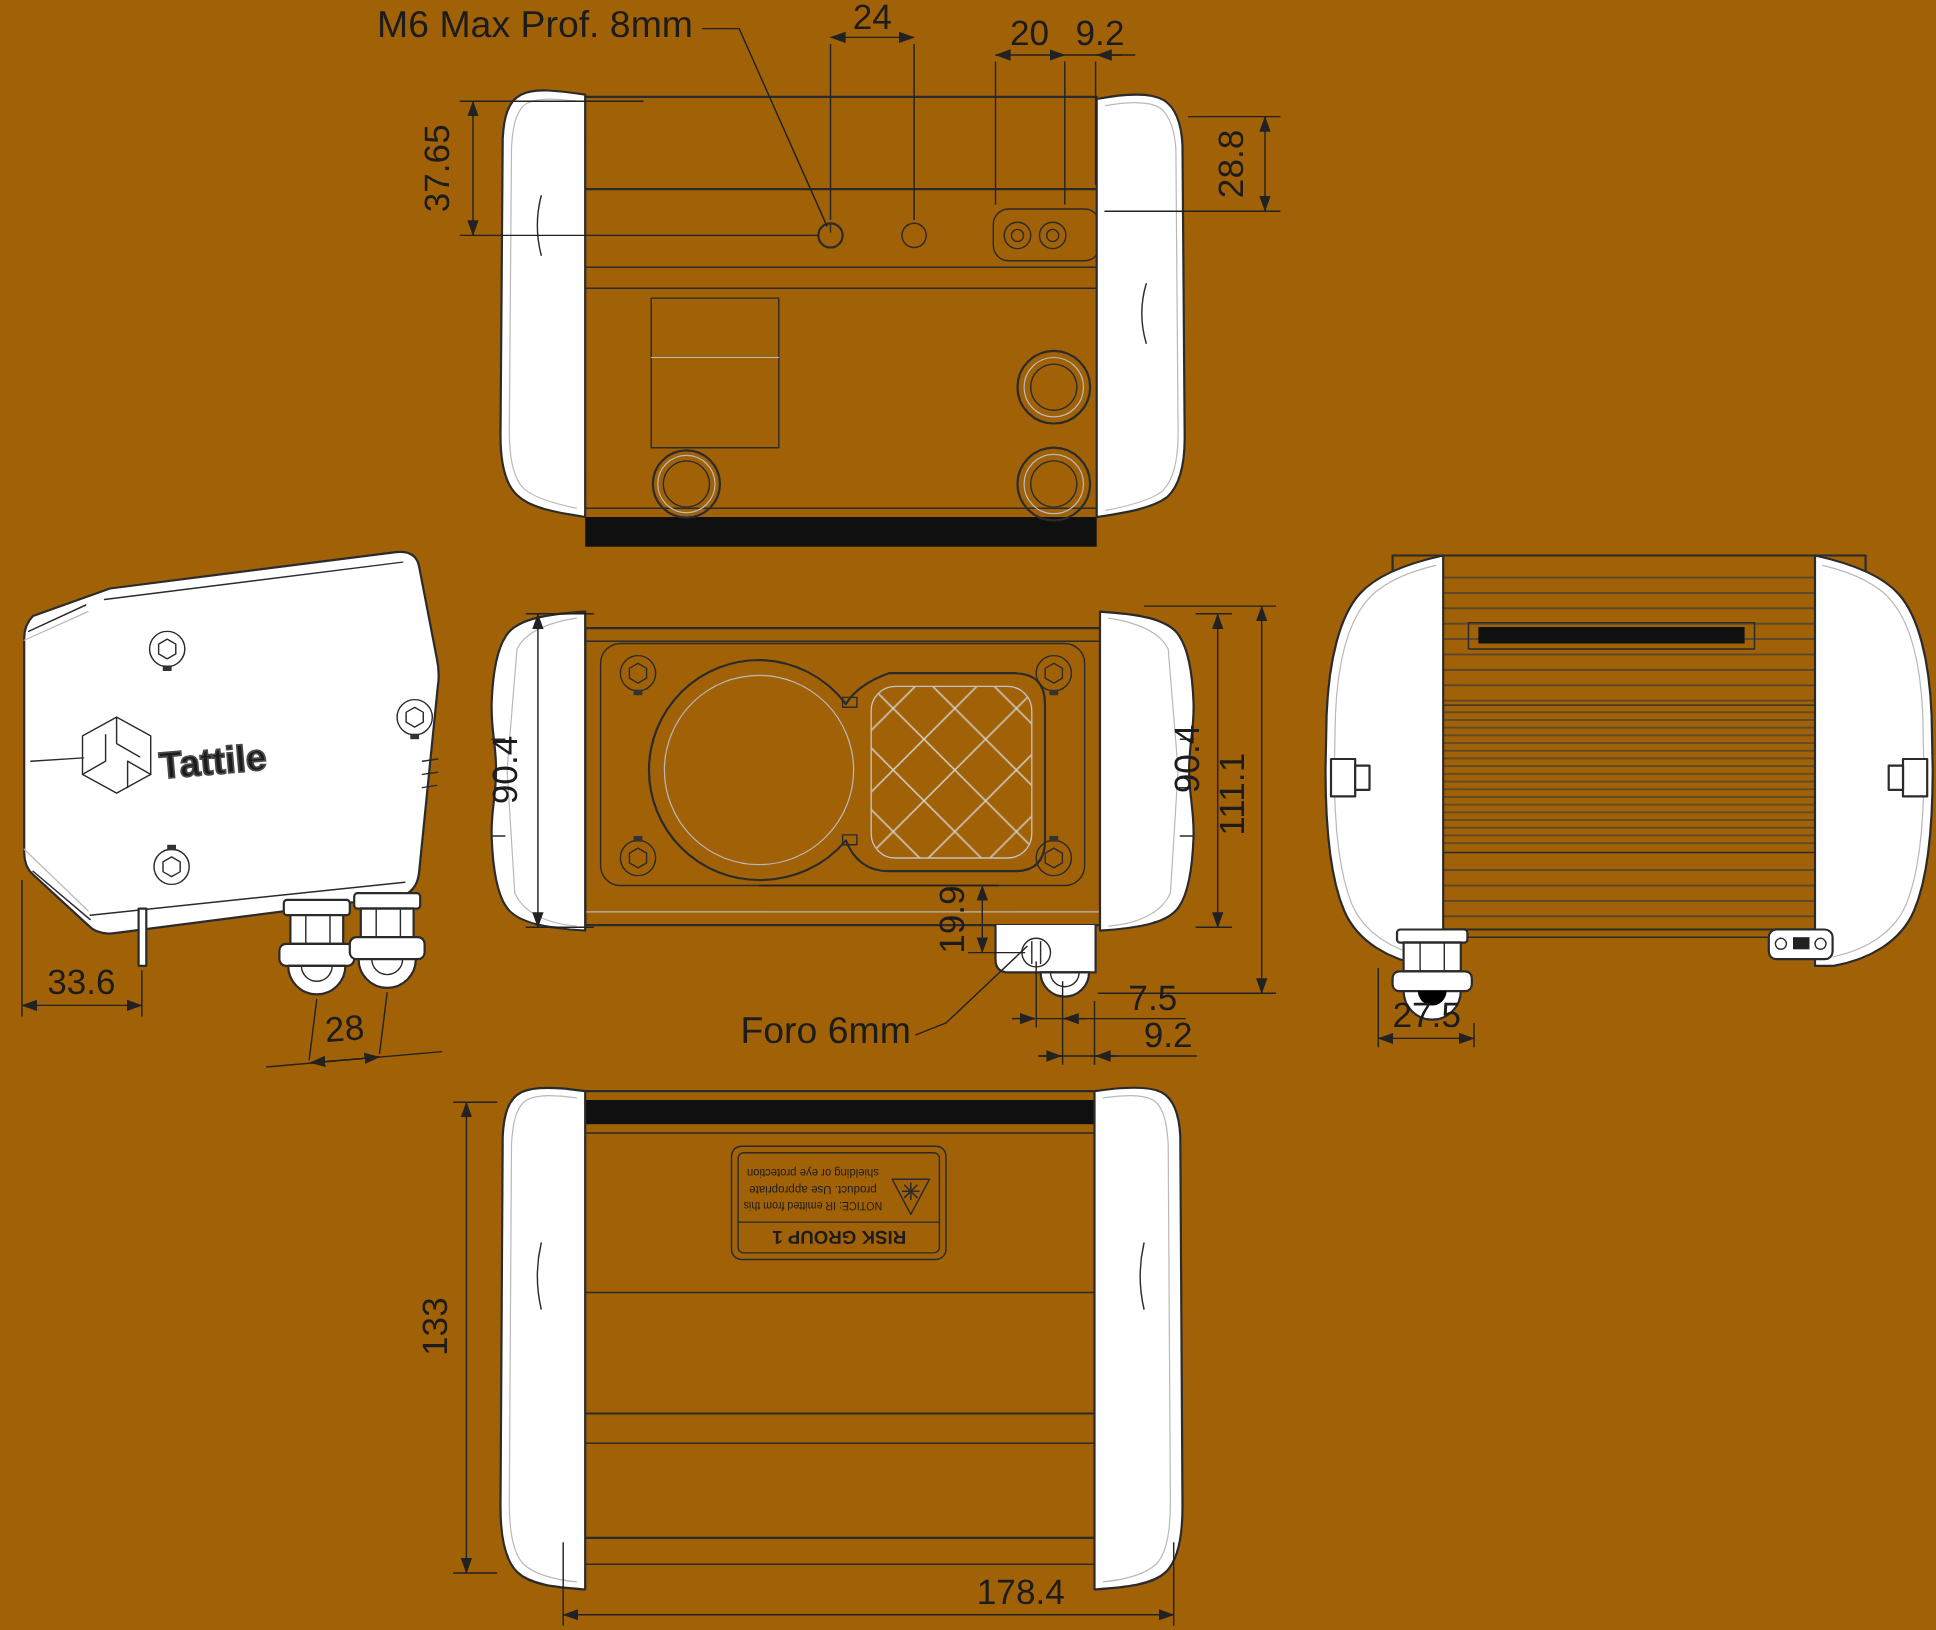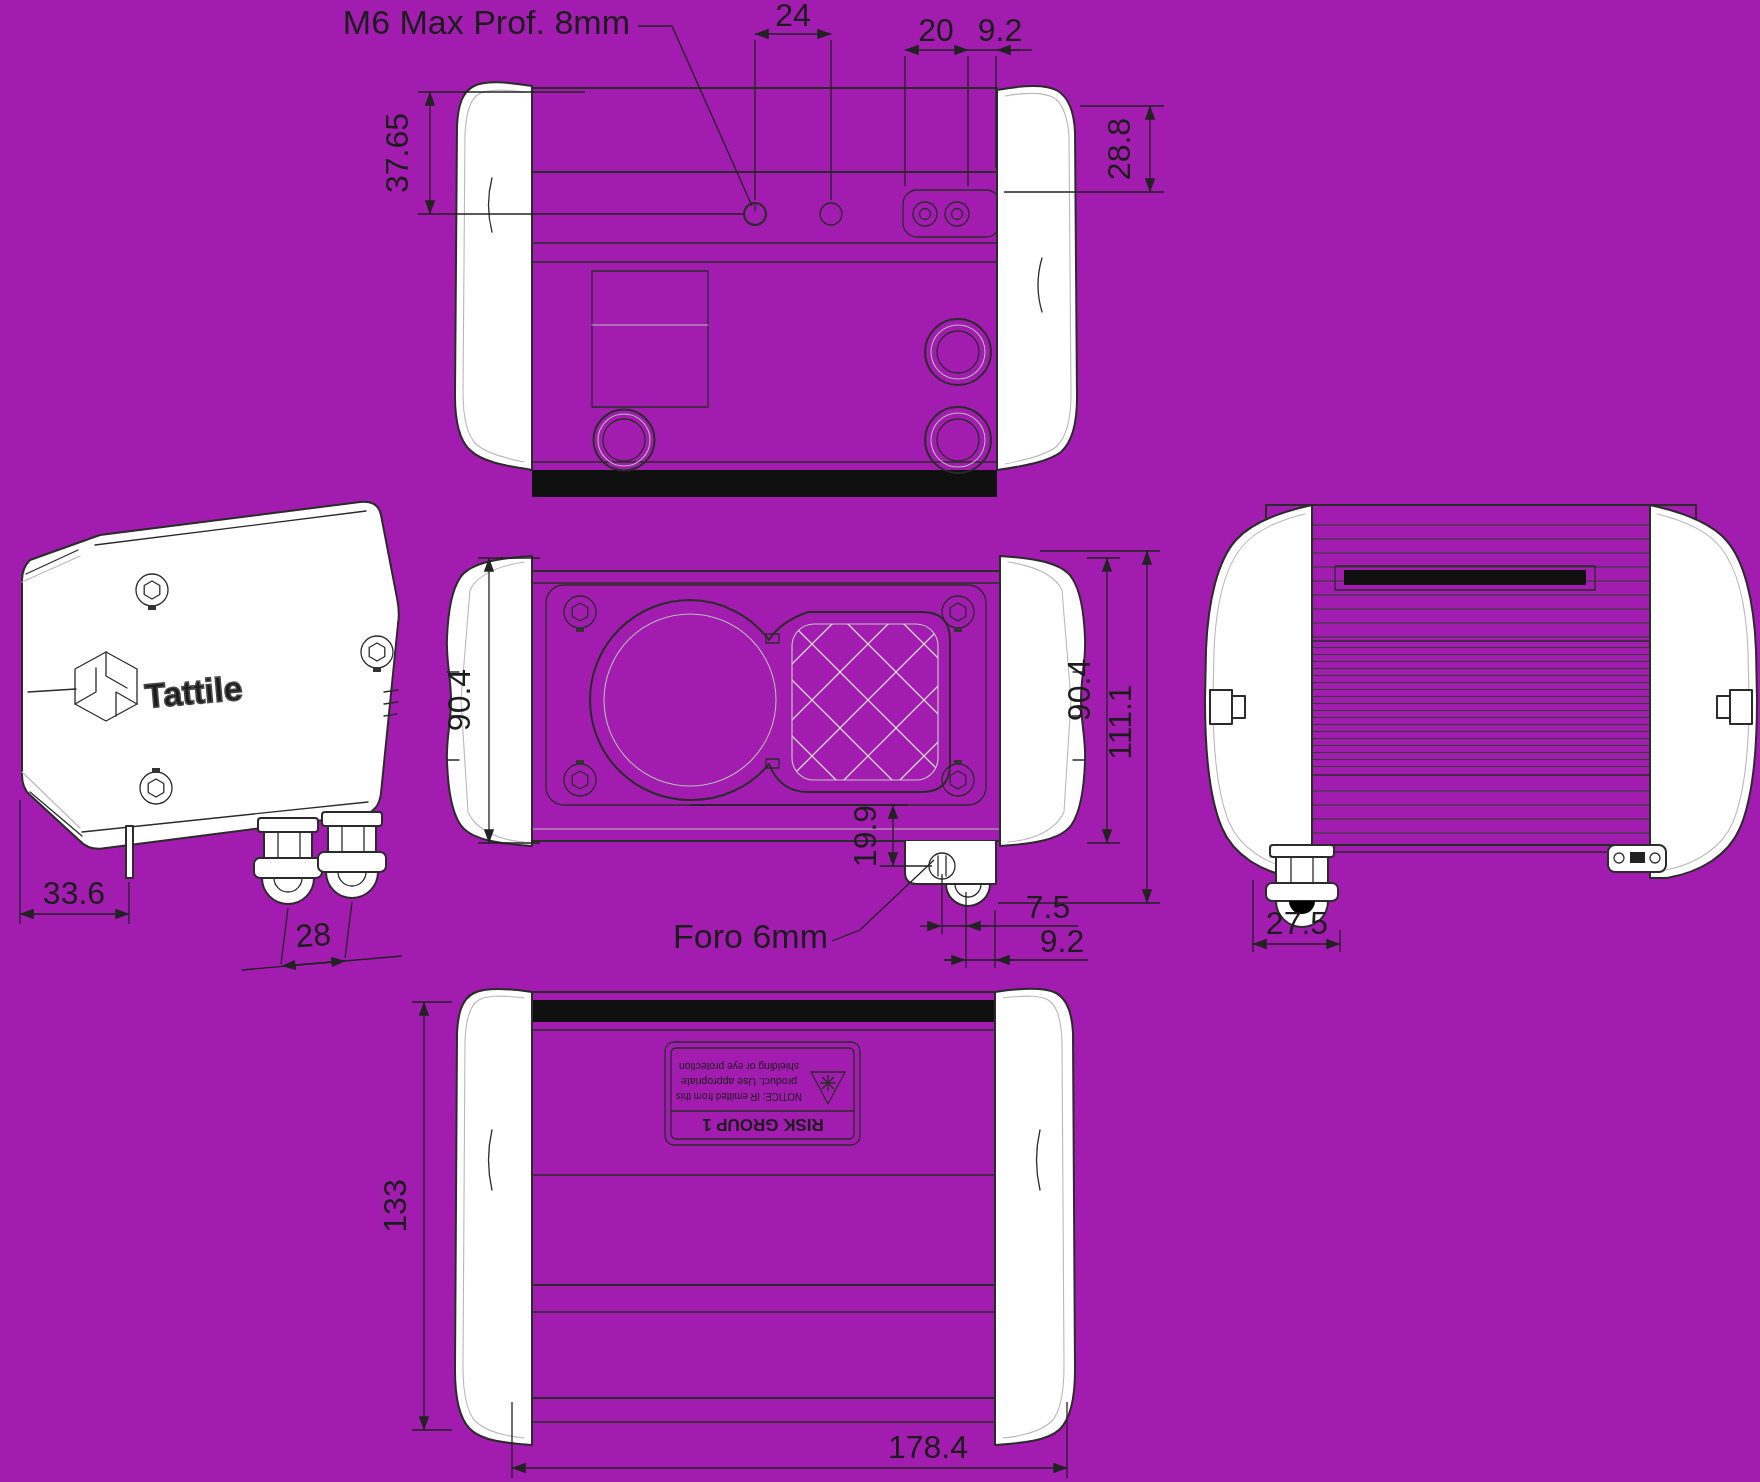--- a/index.html
+++ b/index.html
@@ -1,16 +1,16 @@
 <!DOCTYPE html>
 <html><head>
 <meta charset="utf-8">
 <style>
   html,body{margin:0;padding:0;background:#ffffff;}
-  .stage{width:1760px;height:1482px;position:relative;background:#a21caf;overflow:hidden;}
+  .stage{width:1760px;height:1482px;position:relative;background:#a16207;overflow:hidden;}
   svg{display:block;font-family:"Liberation Sans","DejaVu Sans",sans-serif;}
   .ln  {stroke:#2b2b2b;stroke-width:2;fill:none;stroke-linejoin:round;stroke-linecap:round;}
   .ln2 {stroke:#2b2b2b;stroke-width:1.3;fill:none;stroke-linejoin:round;stroke-linecap:round;}
   .lt  {stroke:#b9b9b9;stroke-width:1.1;fill:none;stroke-linejoin:round;stroke-linecap:round;}
   .cap {stroke:#2b2b2b;stroke-width:2;fill:#ffffff;stroke-linejoin:round;}
   .dim {stroke:#222222;stroke-width:1.3;fill:none;}
   .dimtxt{font-size:32px;fill:#1c1c1c;}
   .lbltxt{font-size:34px;fill:#1c1c1c;}
   .blk {fill:#101010;stroke:none;}
   text{user-select:none;}

